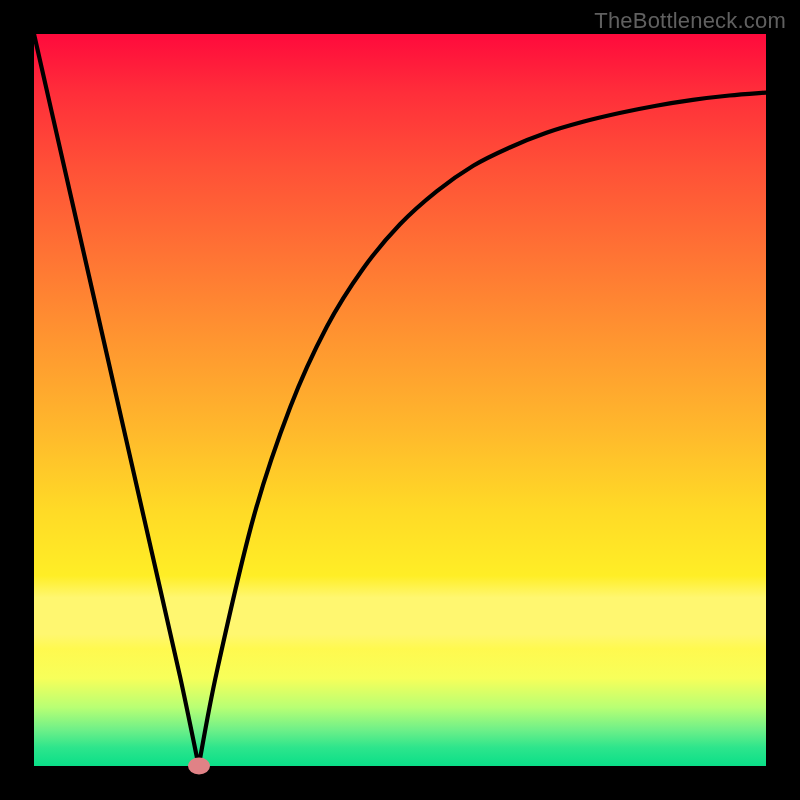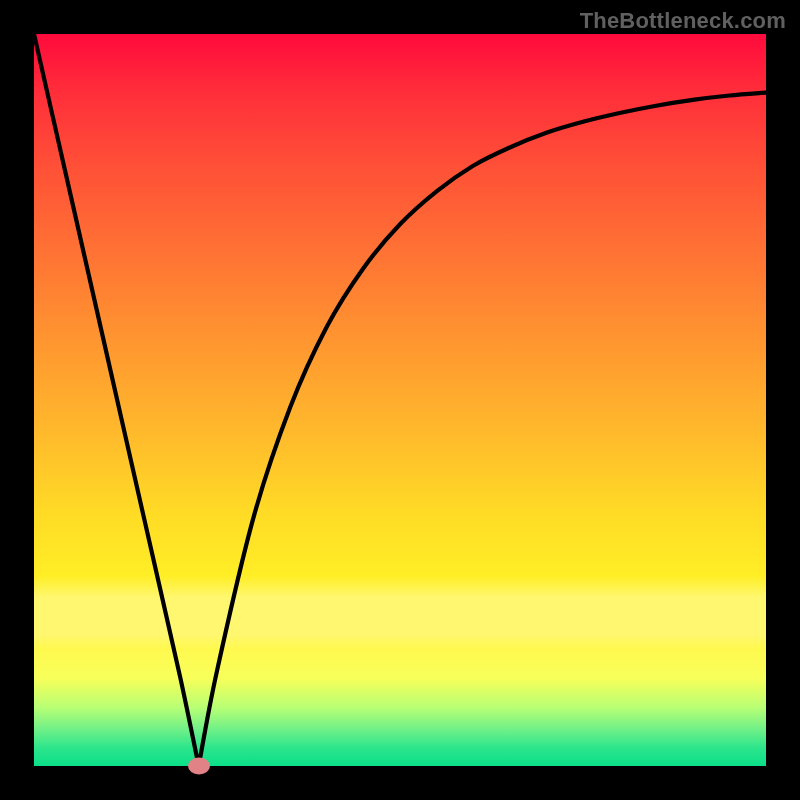--- a/index.html
+++ b/index.html
@@ -46,21 +46,21 @@
       #0adf88 100%
     );
   }
   .watermark {
     position: absolute;
     top: 8px;
     right: 14px;
     color: #606060;
     font-size: 22px;
     letter-spacing: 0.2px;
-    font-weight: 700;
+    font-weight: 400;
     user-select: none;
   }
   svg.curve {
     position: absolute;
     left: 0;
     top: 0;
     width: 732px;
     height: 732px;
     pointer-events: none;
   }

